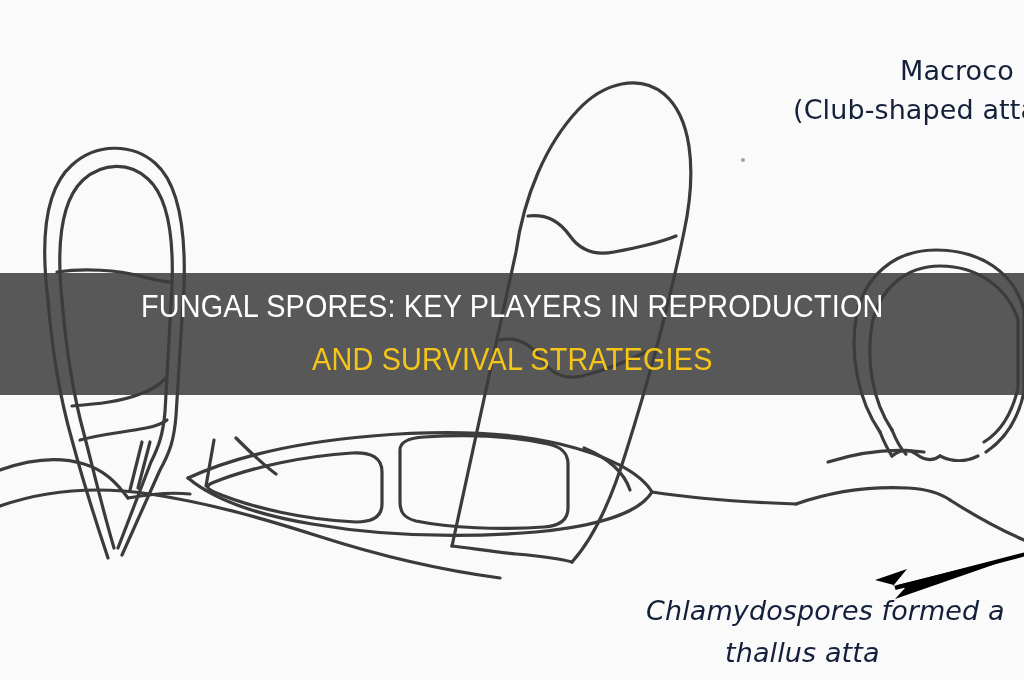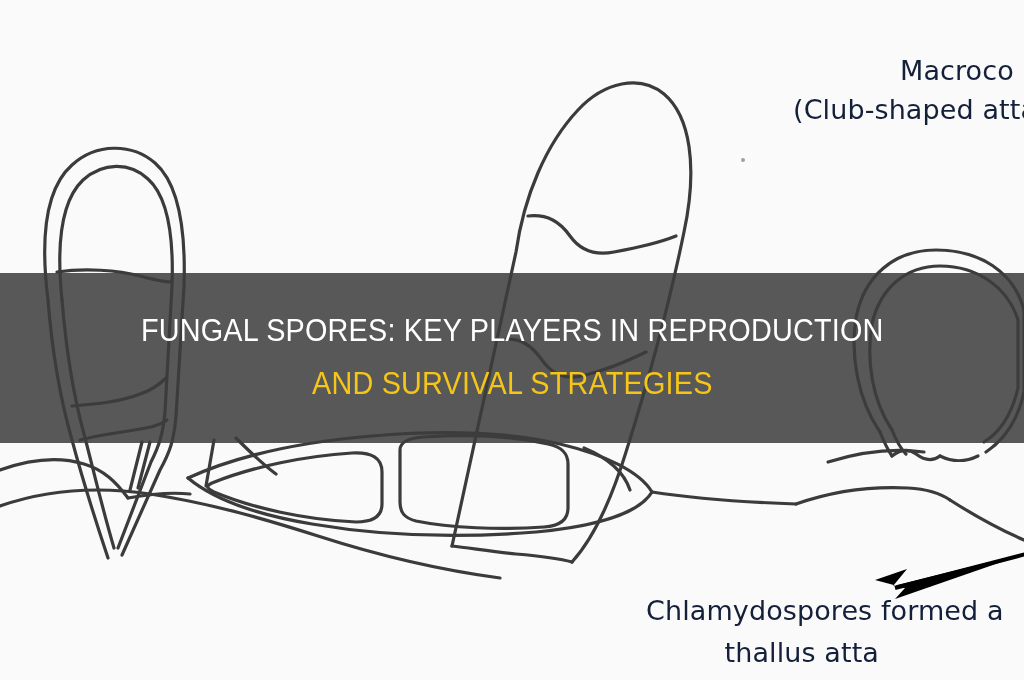--- a/index.html
+++ b/index.html
@@ -42,20 +42,21 @@
   #caption-macroconidia .cap-line-2 {
     position: absolute;
     top: 39px;
     left: -107px;
     white-space: nowrap;
   }
   #caption-chlamydospores {
     top: 592px;
     left: 646px;
     text-align: center;
+    font-style: italic;
   }
   #caption-chlamydospores .cap-line-2 {
     display: block;
     text-align: center;
     margin-top: 4px;
     margin-left: -46px;
   }
 
   
   #arrow-to-chlamydospore {
@@ -65,21 +66,21 @@
     width: 175px;
     height: 48px;
   }
 
   
   #title-banner {
     position: absolute;
     left: 0;
     top: 273px;
     width: 1024px;
-    height: 170px;
+    height: 122px;
     background: rgba(61,61,61,.86);
     display: flex;
     flex-direction: column;
     align-items: center;
     justify-content: center;
     box-sizing: border-box;
     padding: 0 80px;
   }
   #title-line-1, #title-line-2 {
     font-family: "Liberation Sans Narrow", "Liberation Sans", sans-serif;

